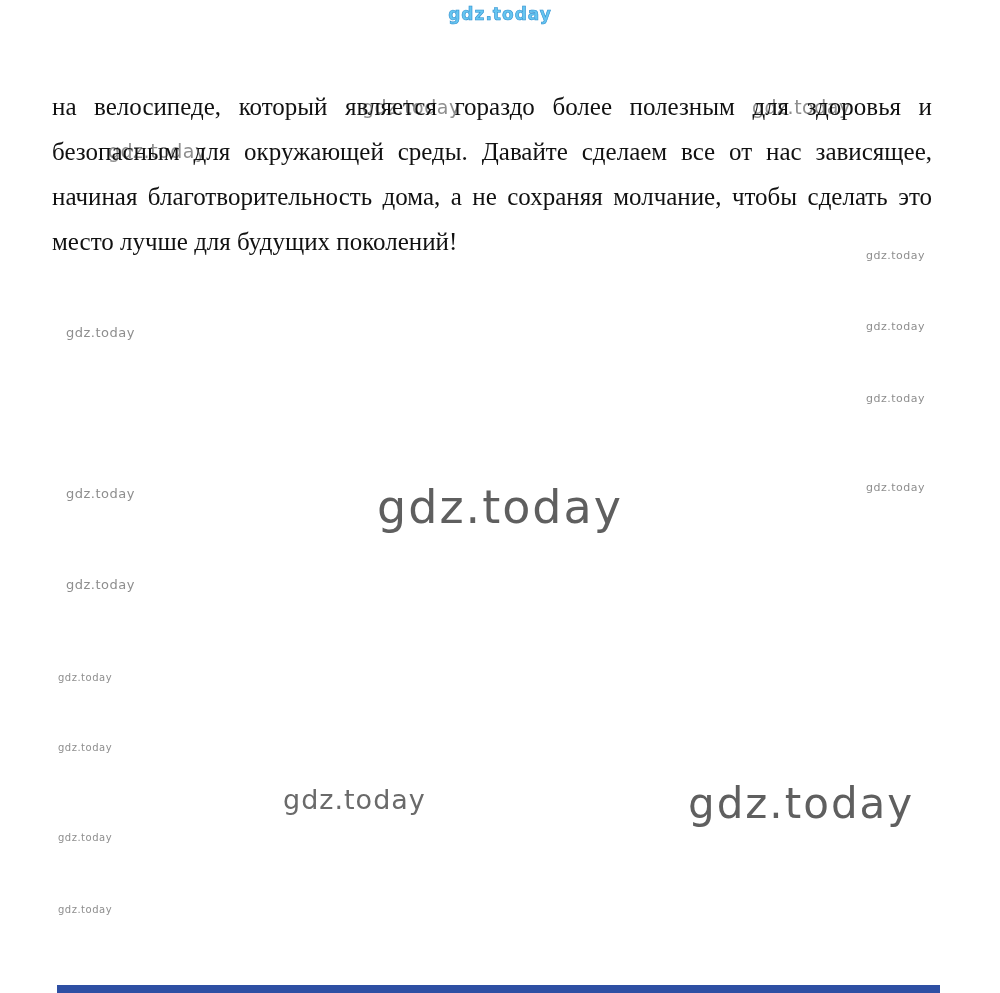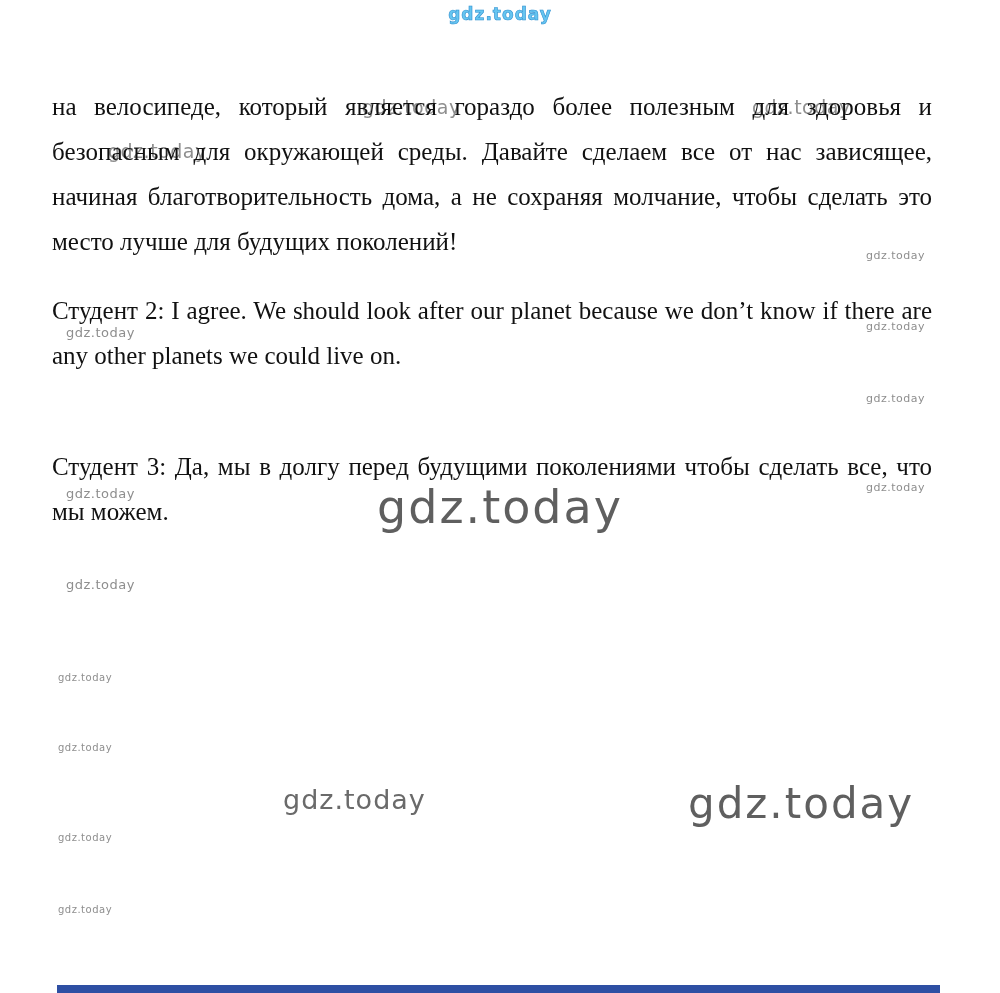--- a/index.html
+++ b/index.html
@@ -96,24 +96,22 @@
   <span class="wm wm-mid">gdz.today</span>
   <span class="wm wm-big-br">gdz.today</span>
   <span class="wm wm-s10">gdz.today</span>
   <span class="wm wm-s11">gdz.today</span>
 
   <div class="content">
 
     <p class="para">на велосипеде, который является гораздо более полезным для здоровья и безопасным для окружающей среды. Давайте сделаем все от нас зависящее, начиная благотворительность дома, а не сохраняя молчание, чтобы сделать это место лучше для будущих поколений!</p>
 
     <div>
-      <p class="dline"><span class="speaker">Студент 2:</span> <span>I agree. We should look after our planet because we don’t know if there are any other planets we could live on.</span></p>
     </div>
 
     <div class="ru-section">
-      <p class="dline"><span class="speaker">Студент 3:</span> <span>Да, мы в долгу перед будущими поколениями чтобы сделать все, что мы можем.</span></p>
     </div>
 
   </div>
 
   <div class="bottom-bar"></div>
 
 </div>
 
 </body></html>

